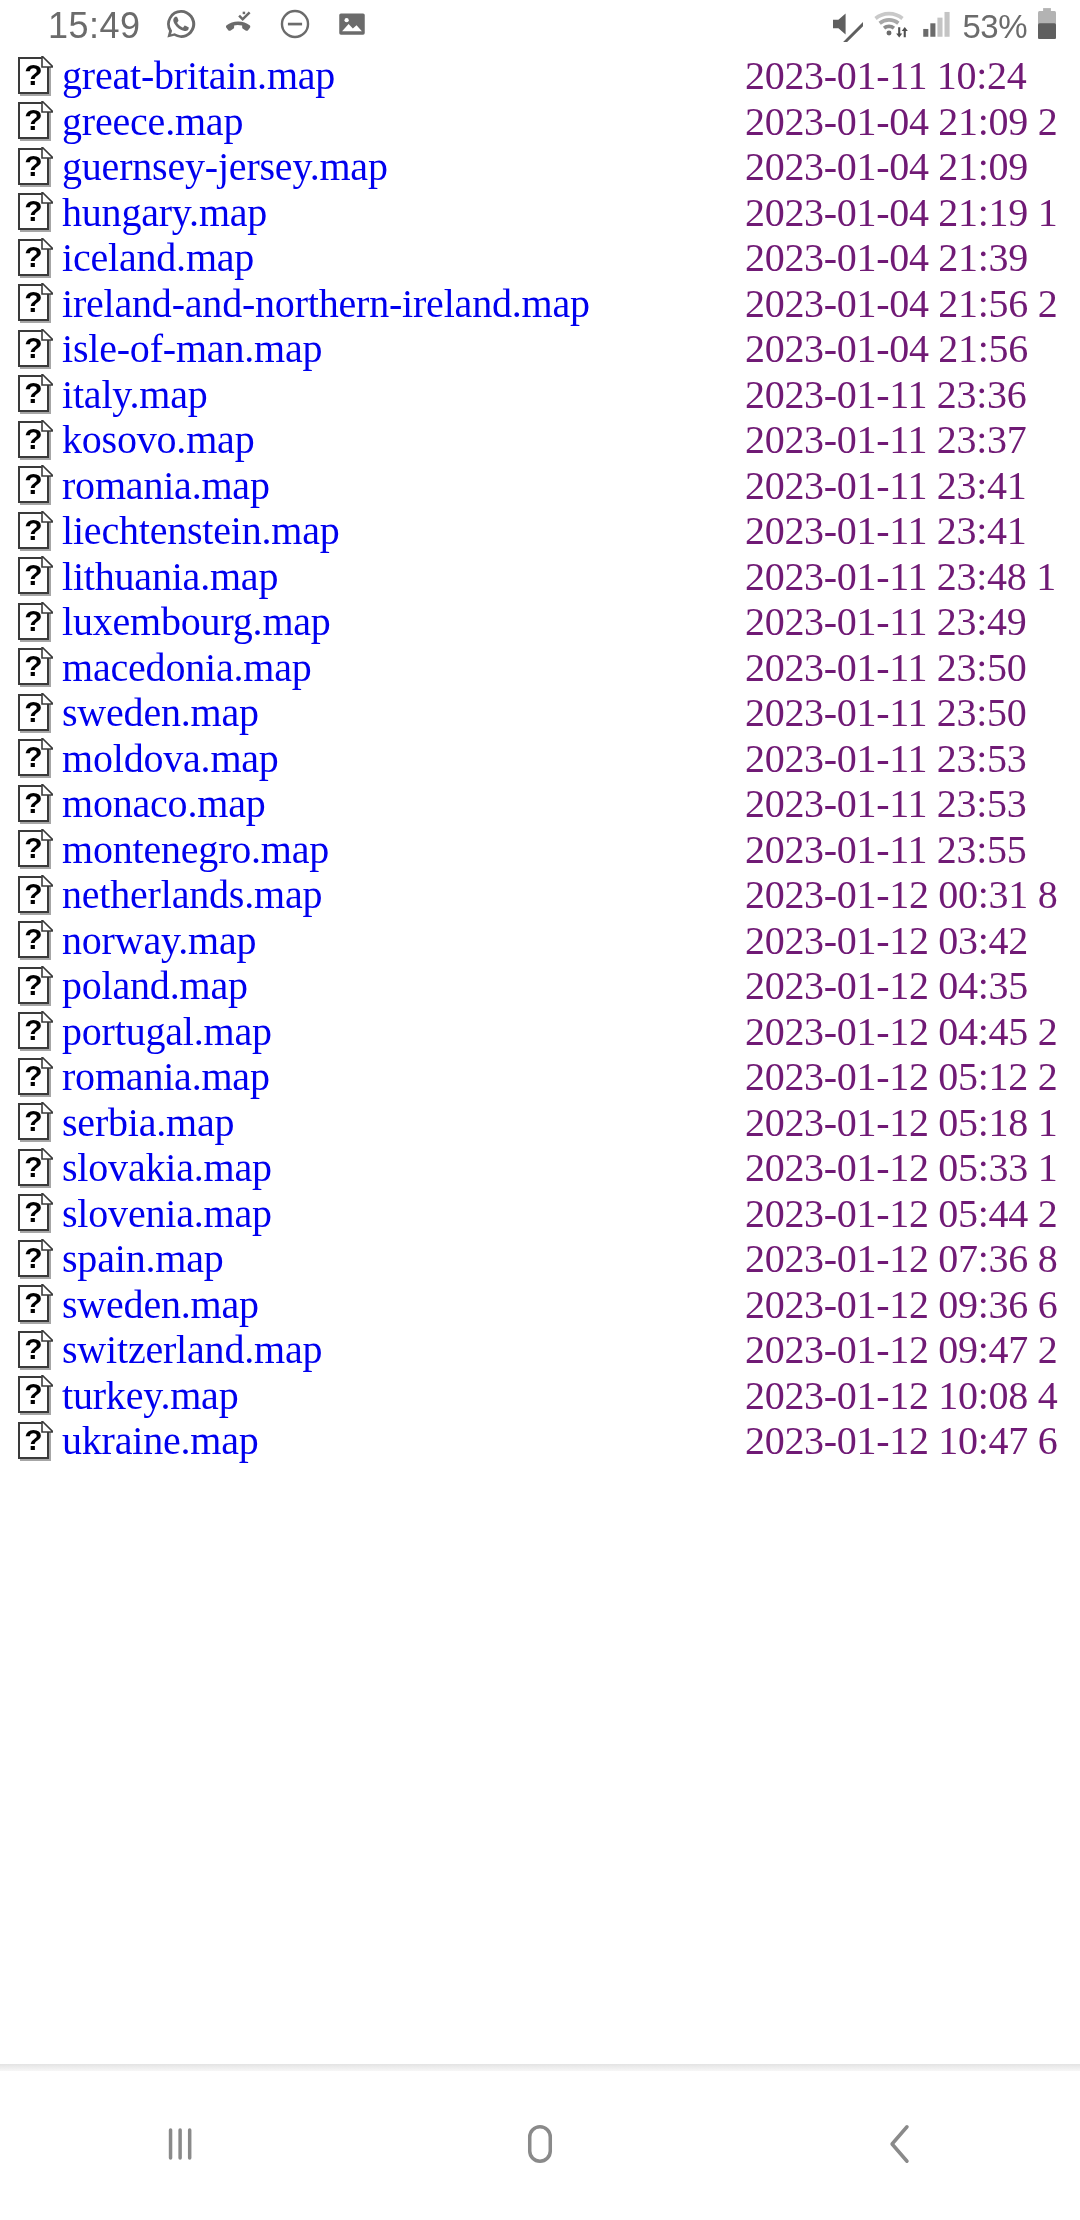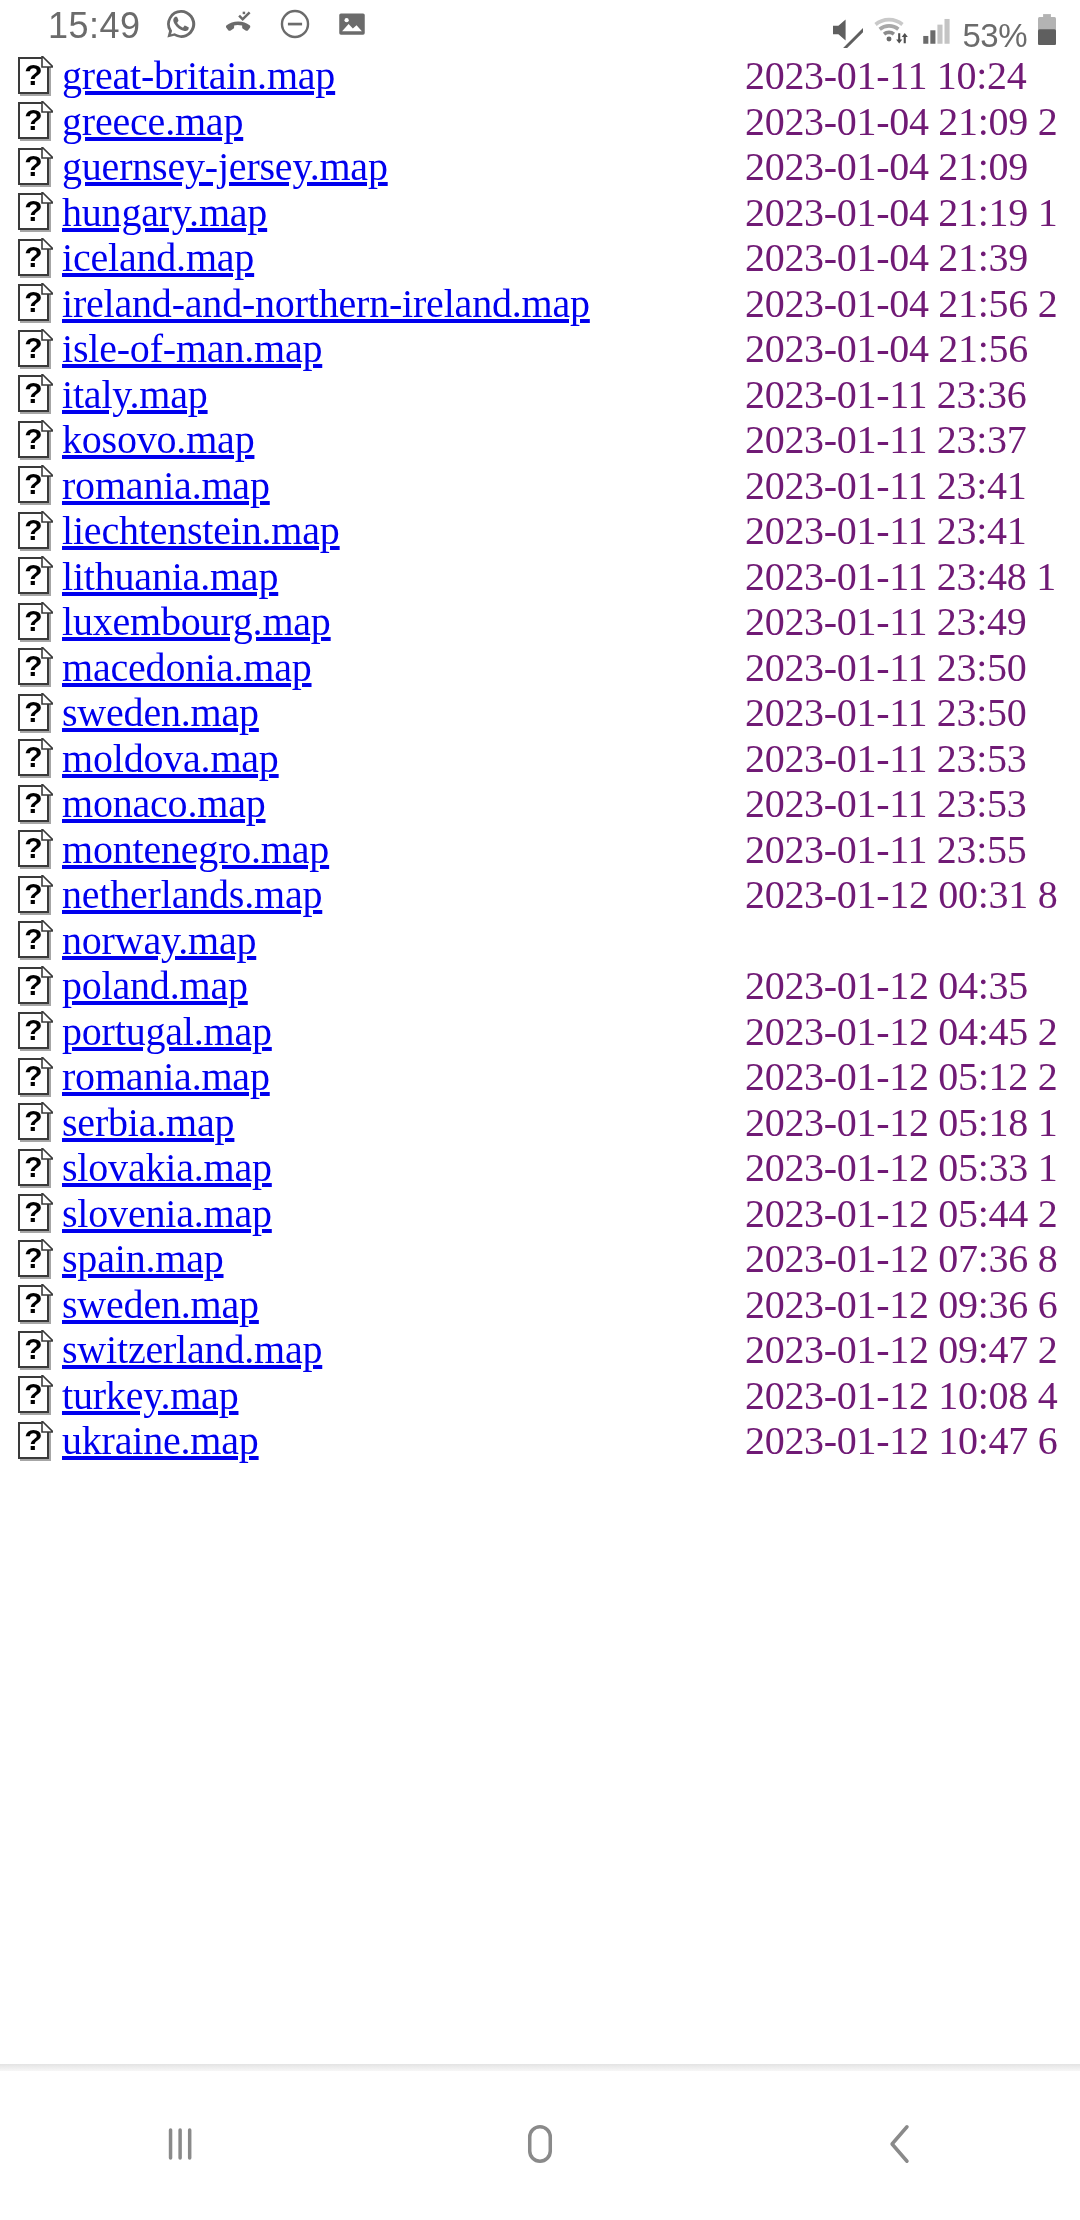--- a/index.html
+++ b/index.html
@@ -22,21 +22,21 @@
     display: flex; align-items: center; gap: 23px;
     margin-left: 48px;
   }
   #clock {
     font-size: 36px; color: #6b6b6b; letter-spacing: 0.5px;
     font-family: "Liberation Sans", "DejaVu Sans", sans-serif;
     line-height: 1;
   }
   #status-right {
     position: absolute; right: 22px; top: 0; height: 52px;
-    display: flex; align-items: flex-end; gap: 9px;
+    display: flex; align-items: center; gap: 9px;
   }
   .sicon { display: block; }
   #batt-pct {
     font-size: 33px; color: #6b6b6b;
     font-family: "Liberation Sans", "DejaVu Sans", sans-serif;
     line-height: 1; margin-left: 2px; letter-spacing: -0.5px;
   }
 
   
   #page {
@@ -96,21 +96,20 @@
     line-height: 1;
     padding-bottom: 1px;
   }
   .fname {
     display: inline-block;
     vertical-align: middle;
     font-family: "Liberation Serif", "DejaVu Serif", serif;
     font-size: 40px;
     line-height: 45px;
     color: #0000ee;
-    text-decoration: underline;
     text-decoration-color: #0000ee;
     text-underline-offset: 2px;
     letter-spacing: -0.2px;
     cursor: pointer;
   }
   .meta {
     position: absolute;
     left: 745px; top: 0;
     font-family: "Liberation Serif", "DejaVu Serif", serif;
     font-size: 40px;
@@ -273,21 +272,21 @@
               <path d="M4 0 L15 11 L4 11 Z" fill="#ffffff" stroke="#3a3a3a" stroke-width="1.6"></path>
             </svg></span><span class="fname">monaco.map</span><span class="meta">2023-01-11 23:53</span></div>
         <div class="row"><span class="fileicon"><span class="sheet"></span><span class="qmark">?</span><span class="fold"></span><svg class="foldline" viewBox="0 0 15 15">
               <path d="M4 0 L15 11 L4 11 Z" fill="#ffffff" stroke="#3a3a3a" stroke-width="1.6"></path>
             </svg></span><span class="fname">montenegro.map</span><span class="meta">2023-01-11 23:55</span></div>
         <div class="row"><span class="fileicon"><span class="sheet"></span><span class="qmark">?</span><span class="fold"></span><svg class="foldline" viewBox="0 0 15 15">
               <path d="M4 0 L15 11 L4 11 Z" fill="#ffffff" stroke="#3a3a3a" stroke-width="1.6"></path>
             </svg></span><span class="fname">netherlands.map</span><span class="meta">2023-01-12 00:31 8</span></div>
         <div class="row"><span class="fileicon"><span class="sheet"></span><span class="qmark">?</span><span class="fold"></span><svg class="foldline" viewBox="0 0 15 15">
               <path d="M4 0 L15 11 L4 11 Z" fill="#ffffff" stroke="#3a3a3a" stroke-width="1.6"></path>
-            </svg></span><span class="fname">norway.map</span></div>
+            </svg></span><span class="fname">norway.map</span><span class="meta">2023-01-12 03:42</span></div>
         <div class="row"><span class="fileicon"><span class="sheet"></span><span class="qmark">?</span><span class="fold"></span><svg class="foldline" viewBox="0 0 15 15">
               <path d="M4 0 L15 11 L4 11 Z" fill="#ffffff" stroke="#3a3a3a" stroke-width="1.6"></path>
             </svg></span><span class="fname">poland.map</span><span class="meta">2023-01-12 04:35</span></div>
         <div class="row"><span class="fileicon"><span class="sheet"></span><span class="qmark">?</span><span class="fold"></span><svg class="foldline" viewBox="0 0 15 15">
               <path d="M4 0 L15 11 L4 11 Z" fill="#ffffff" stroke="#3a3a3a" stroke-width="1.6"></path>
             </svg></span><span class="fname">portugal.map</span><span class="meta">2023-01-12 04:45 2</span></div>
         <div class="row"><span class="fileicon"><span class="sheet"></span><span class="qmark">?</span><span class="fold"></span><svg class="foldline" viewBox="0 0 15 15">
               <path d="M4 0 L15 11 L4 11 Z" fill="#ffffff" stroke="#3a3a3a" stroke-width="1.6"></path>
             </svg></span><span class="fname">romania.map</span><span class="meta">2023-01-12 05:12 2</span></div>
         <div class="row"><span class="fileicon"><span class="sheet"></span><span class="qmark">?</span><span class="fold"></span><svg class="foldline" viewBox="0 0 15 15">

